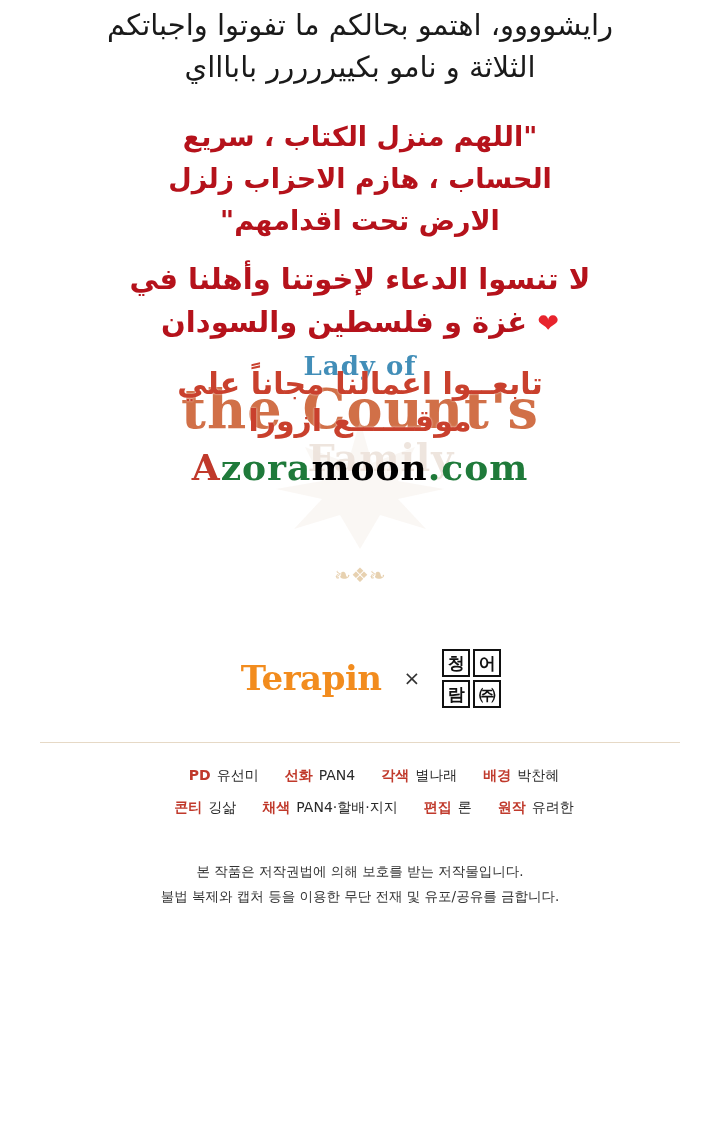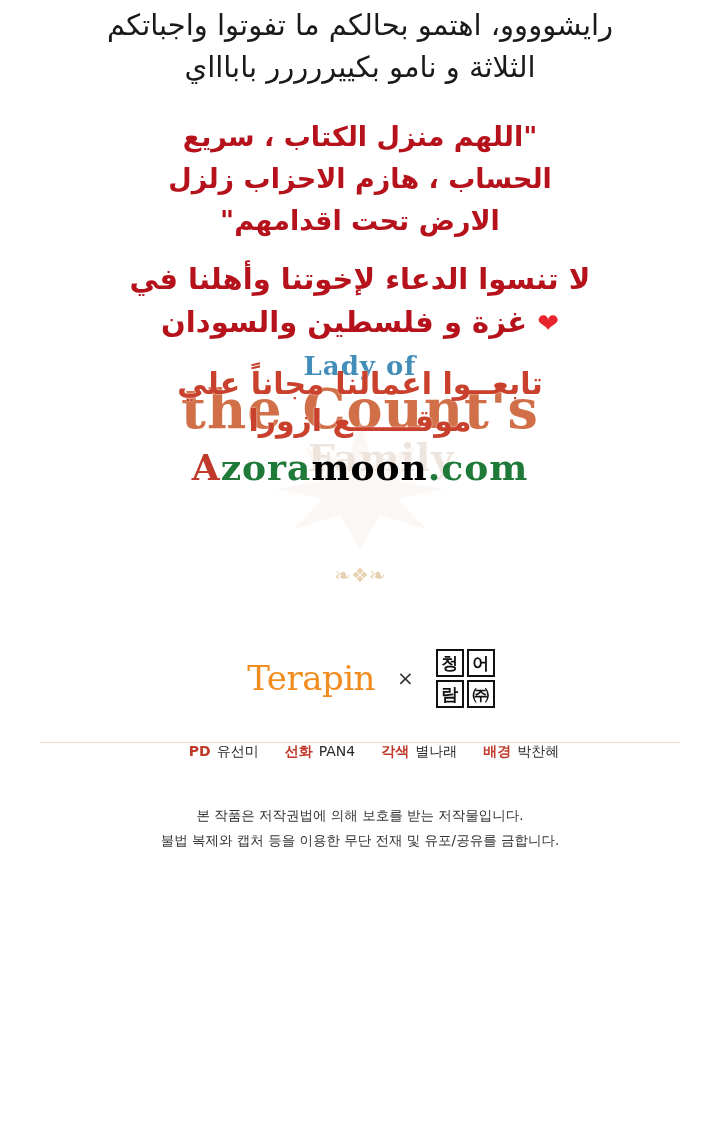--- a/index.html
+++ b/index.html
@@ -118,21 +118,21 @@
   .logos {
     margin-top: 38px;
     display: flex;
     align-items: center;
     justify-content: center;
     gap: 22px;
   }
   .terapin {
     font-family: "DejaVu Serif", "Liberation Serif", serif;
     font-size: 34px;
-    font-weight: normal;
+    font-weight: bold;
     color: #f28c1e;
     letter-spacing: -0.5px;
     margin-left: 22px;
   }
   .logo-x {
     font-size: 20px;
     color: #333;
   }
   .kr-logo {
     display: grid;
@@ -151,20 +151,21 @@
   }
 
   
   .divider {
     width: 640px;
     height: 1px;
     background: #e6d9c6;
     margin: 34px auto 0 auto;
   }
   .credits {
+    margin-top: 24px;
     text-align: right;
     padding-left: 28px;
   }
   .credit-row {
     display: flex;
     justify-content: center;
     gap: 26px;
     margin-bottom: 14px;
     font-size: 14px;
   }
@@ -253,18 +254,32 @@
       <span class="credit-role">선화</span><span class="credit-name">PAN4</span>
     </div>
     <div class="credit-item">
       <span class="credit-role">각색</span><span class="credit-name">별나래</span>
     </div>
     <div class="credit-item">
       <span class="credit-role">배경</span><span class="credit-name">박찬혜</span>
     </div>
   </div>
 
+  <div class="credit-row">
+    <div class="credit-item">
+      <span class="credit-role">콘티</span><span class="credit-name">깅삶</span>
+    </div>
+    <div class="credit-item">
+      <span class="credit-role">채색</span><span class="credit-name">PAN4·할배·지지</span>
+    </div>
+    <div class="credit-item">
+      <span class="credit-role">편집</span><span class="credit-name">론</span>
+    </div>
+    <div class="credit-item">
+      <span class="credit-role">원작</span><span class="credit-name">유려한</span>
+    </div>
+  </div>
 </div>
 
 <div class="notice">
   <div>본 작품은 저작권법에 의해 보호를 받는 저작물입니다.</div>
   <div>불법 복제와 캡처 등을 이용한 무단 전재 및 유포/공유를 금합니다.</div>
 </div>
 
 </body></html>

